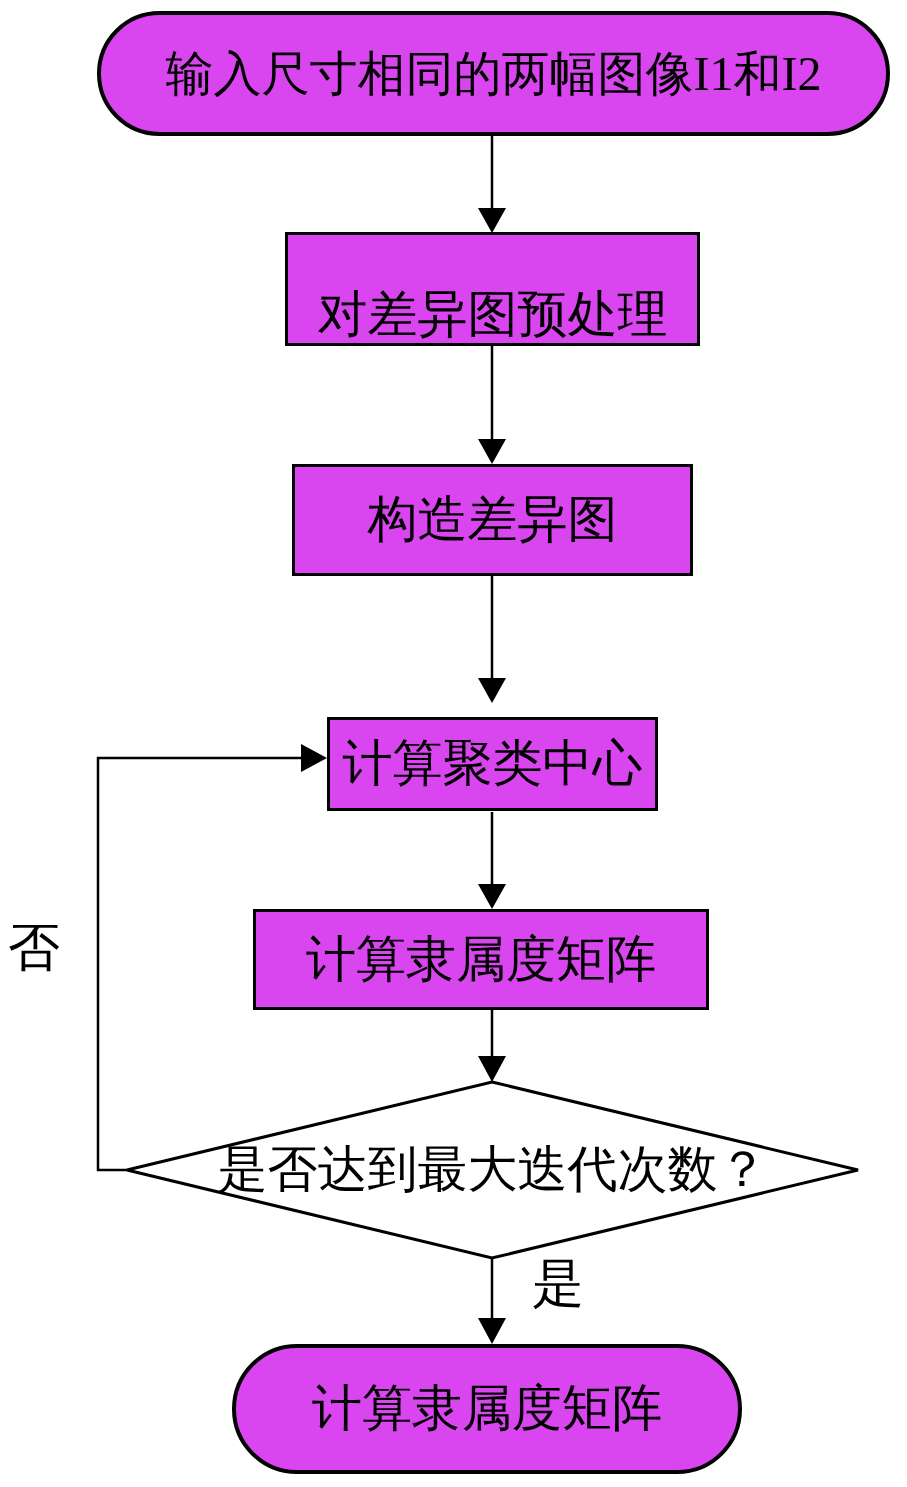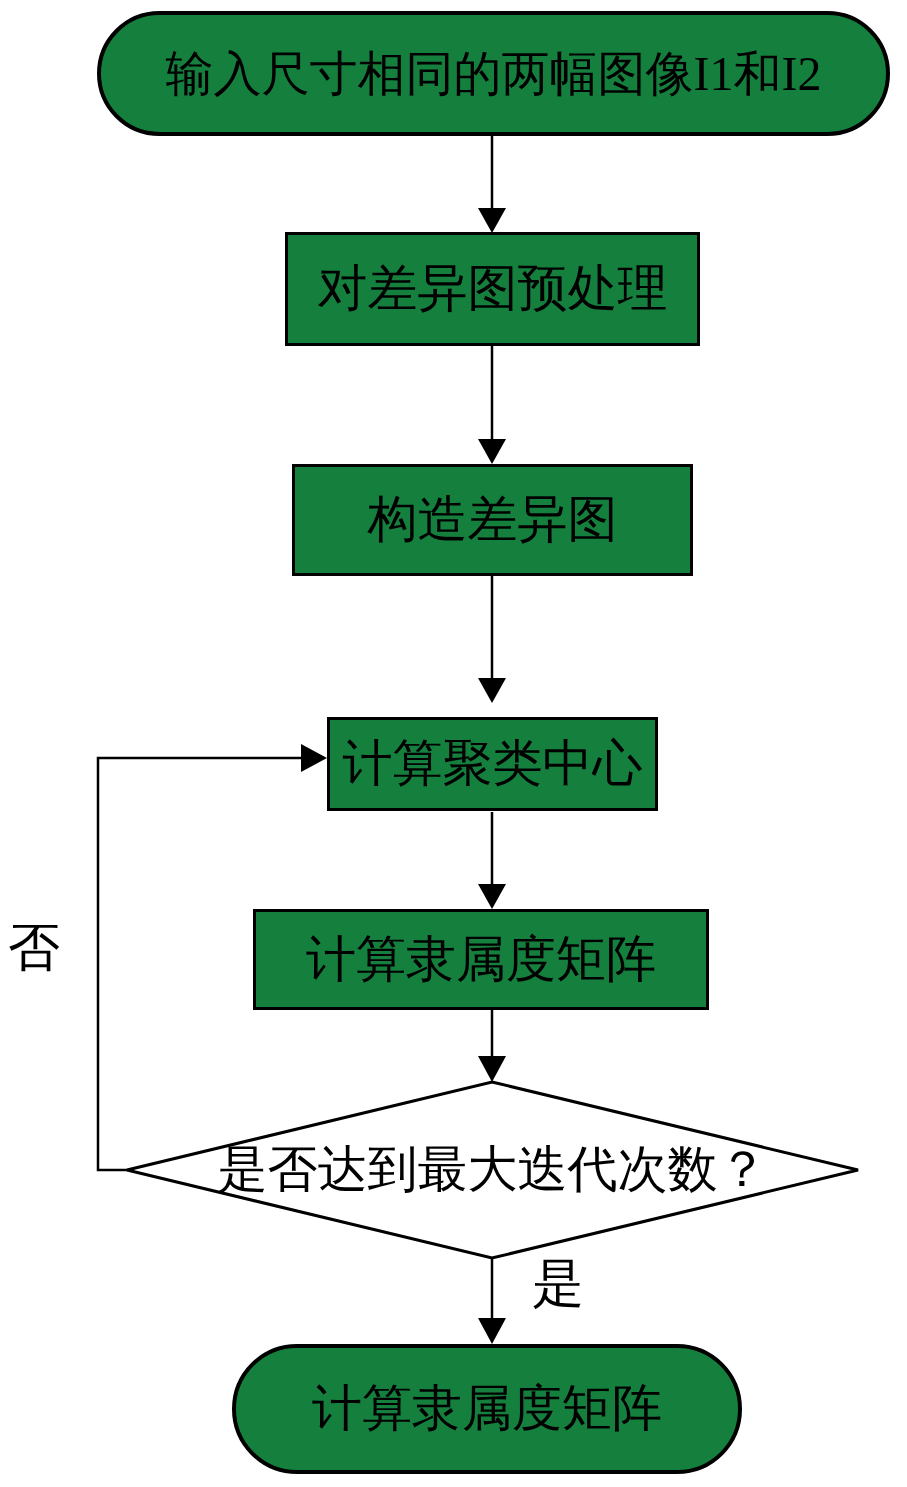--- a/index.html
+++ b/index.html
@@ -6,21 +6,21 @@
   .canvas {
     position:relative; width:907px; height:1487px;
     background:#ffffff; color:#000000;
     font-family:"Liberation Serif","DejaVu Serif",serif;
     overflow:hidden;
   }
   svg.wires { position:absolute; left:0; top:0; z-index:1; }
   .node {
     position:absolute; z-index:2; box-sizing:border-box;
     display:flex; align-items:center; justify-content:center;
-    text-align:center; background:#15803d;
+    text-align:center; background:#d946ef;
   }
   .rect    { border:3px solid #000000; }
   .stadium { border:4px solid #000000; }
   .node.transparent { background:transparent; border:none; z-index:2;align-items:center; }
   .label { font-size:50px; line-height:1.15; white-space:nowrap; }
   .label-lg { font-size:48px; }
   .edge-label {
     position:absolute; z-index:2; font-size:52px; line-height:1;
     white-space:nowrap;
   }
@@ -48,21 +48,21 @@
     <polygon points="478,884 506,884 492,909" fill="#000000"></polygon>
     <polygon points="478,1056 506,1056 492,1082" fill="#000000"></polygon>
     <polygon points="478,1318 506,1318 492,1344" fill="#000000"></polygon>
     <polygon points="301,744 301,772 327,758" fill="#000000"></polygon>
   </svg>
 
   <div class="node stadium" style="left:97px; top:11px; width:793px; height:125px; border-radius:63px;">
     <span class="label label-lg">输入尺寸相同的两幅图像I1和I2</span>
   </div>
 
-  <div class="node rect" style="left:285px; top:232px; width:415px; height:114px;">
+  <div class="node rect" style="left:285px; top:232px; width:415px; height:114px;align-items:flex-end;">
     <span class="label">对差异图预处理</span>
   </div>
 
   <div class="node rect" style="left:292px; top:464px; width:401px; height:112px;align-items:center;">
     <span class="label">构造差异图</span>
   </div>
 
   <div class="node rect" style="left:327px; top:717px; width:331px; height:94px;">
     <span class="label">计算聚类中心</span>
   </div>

